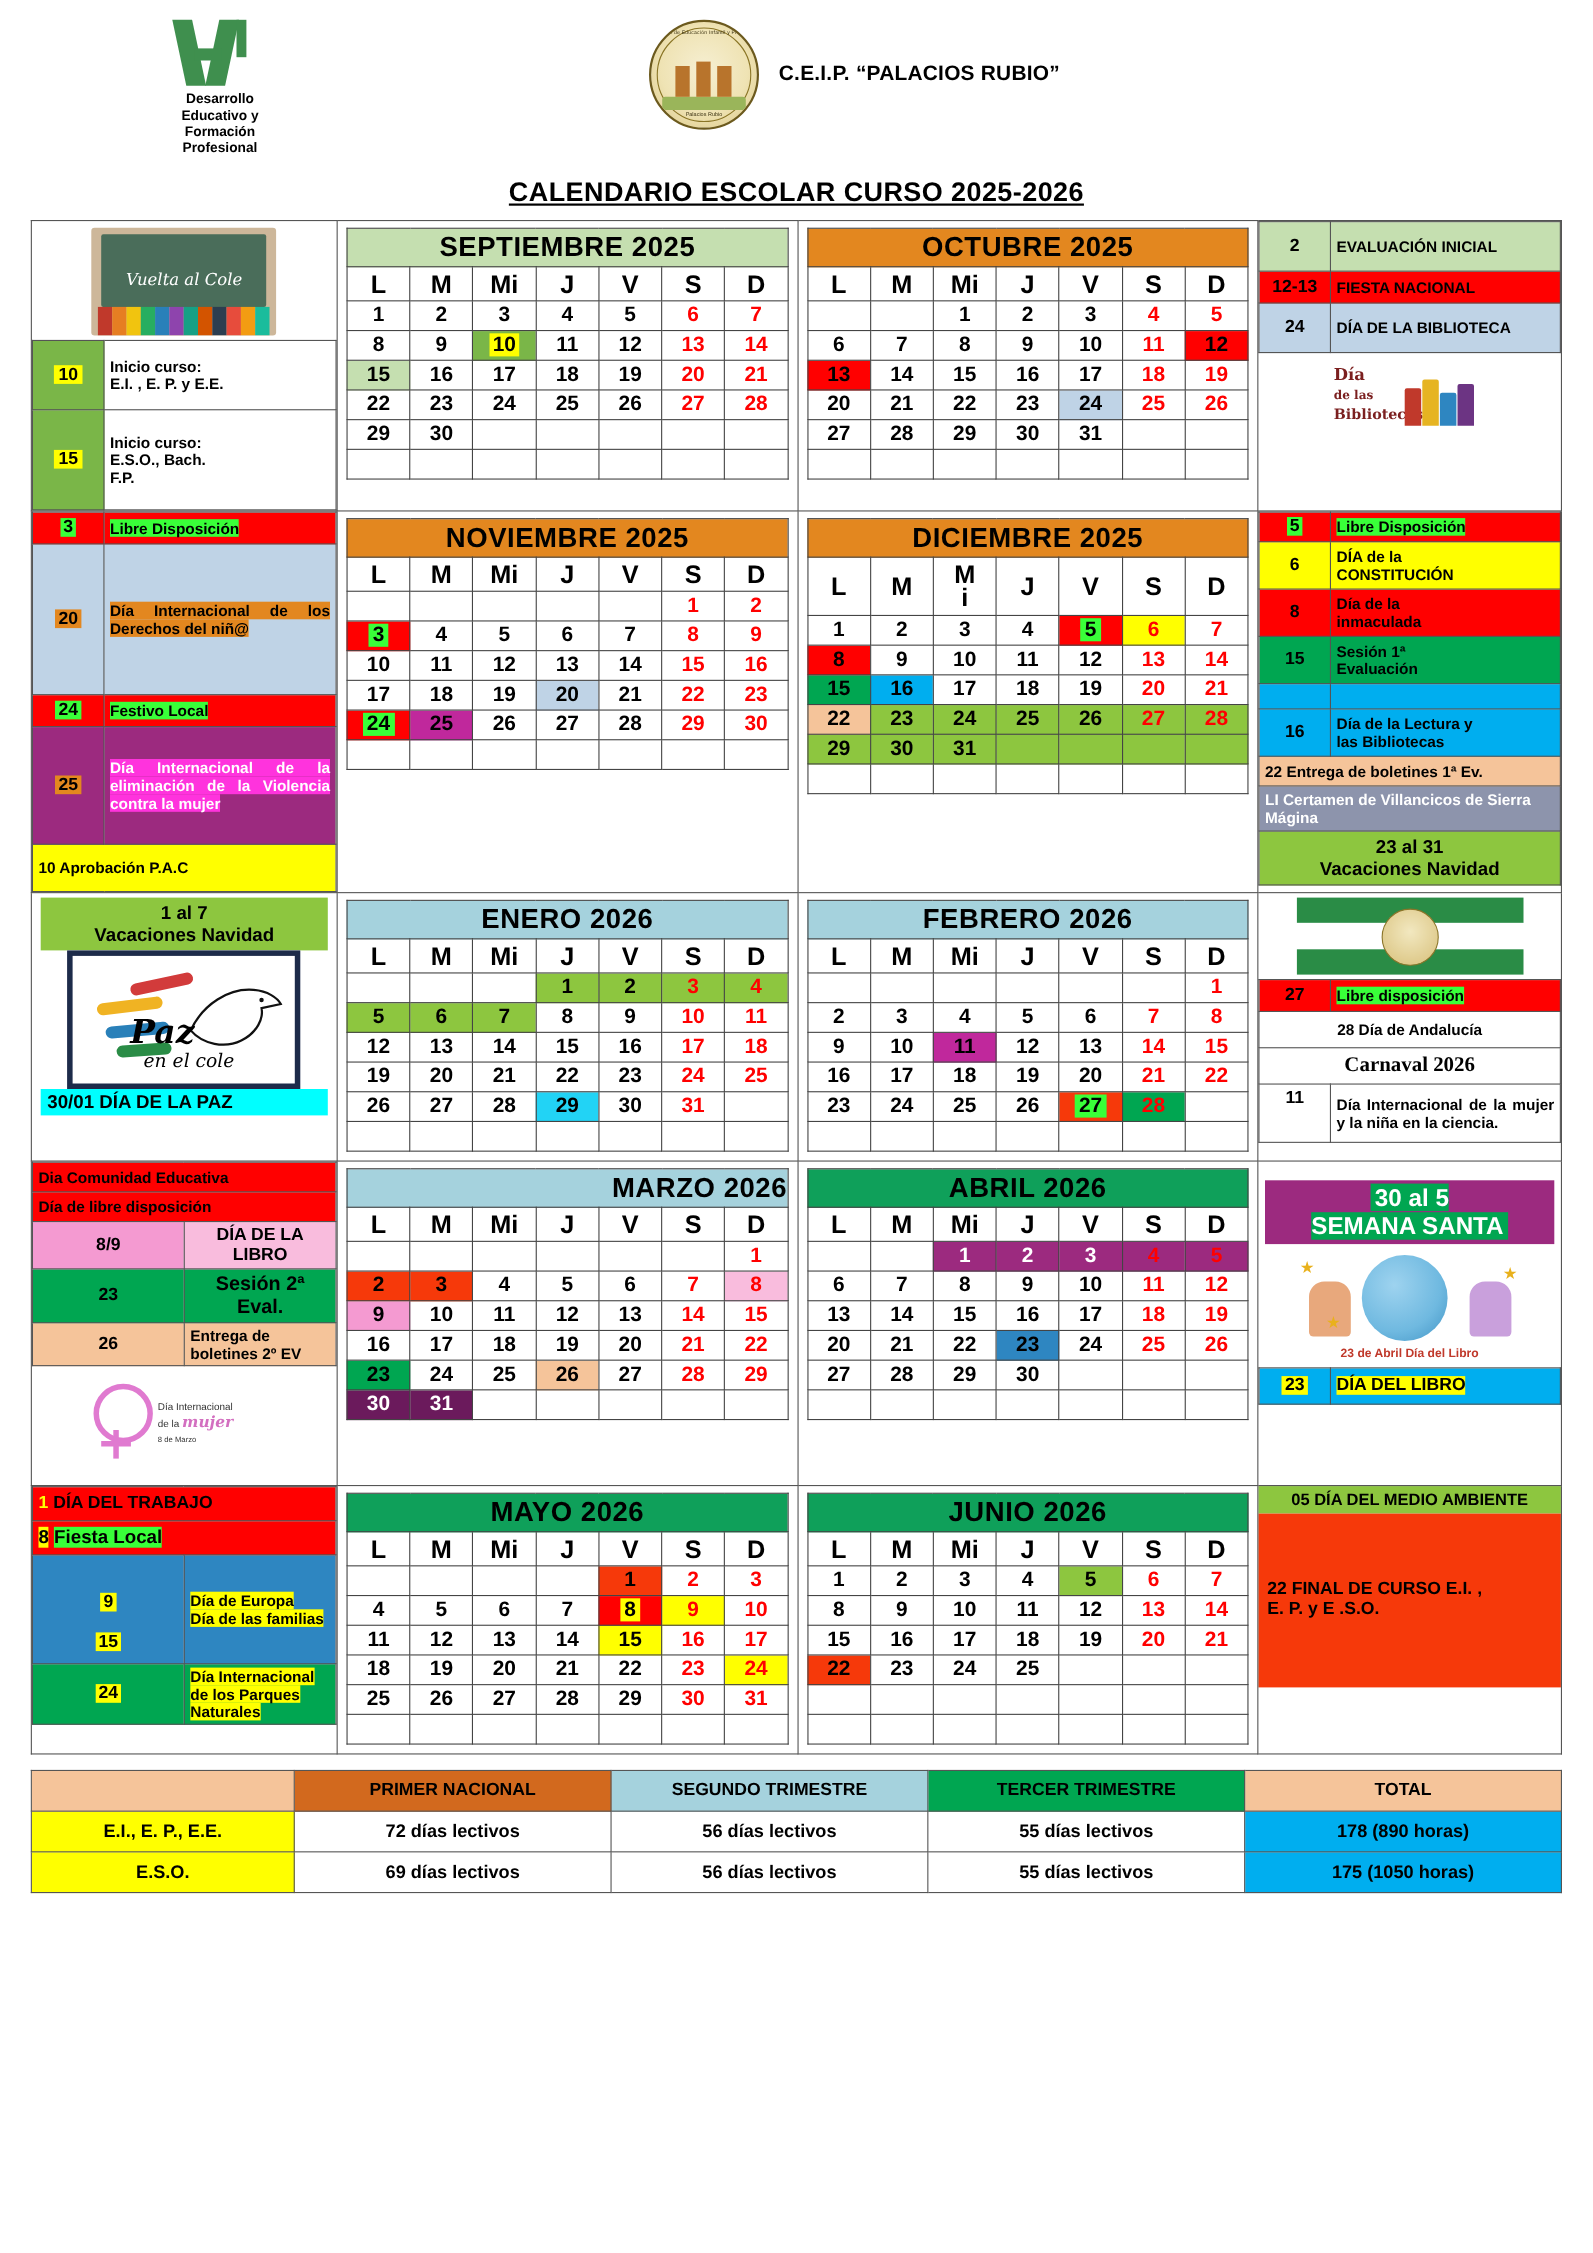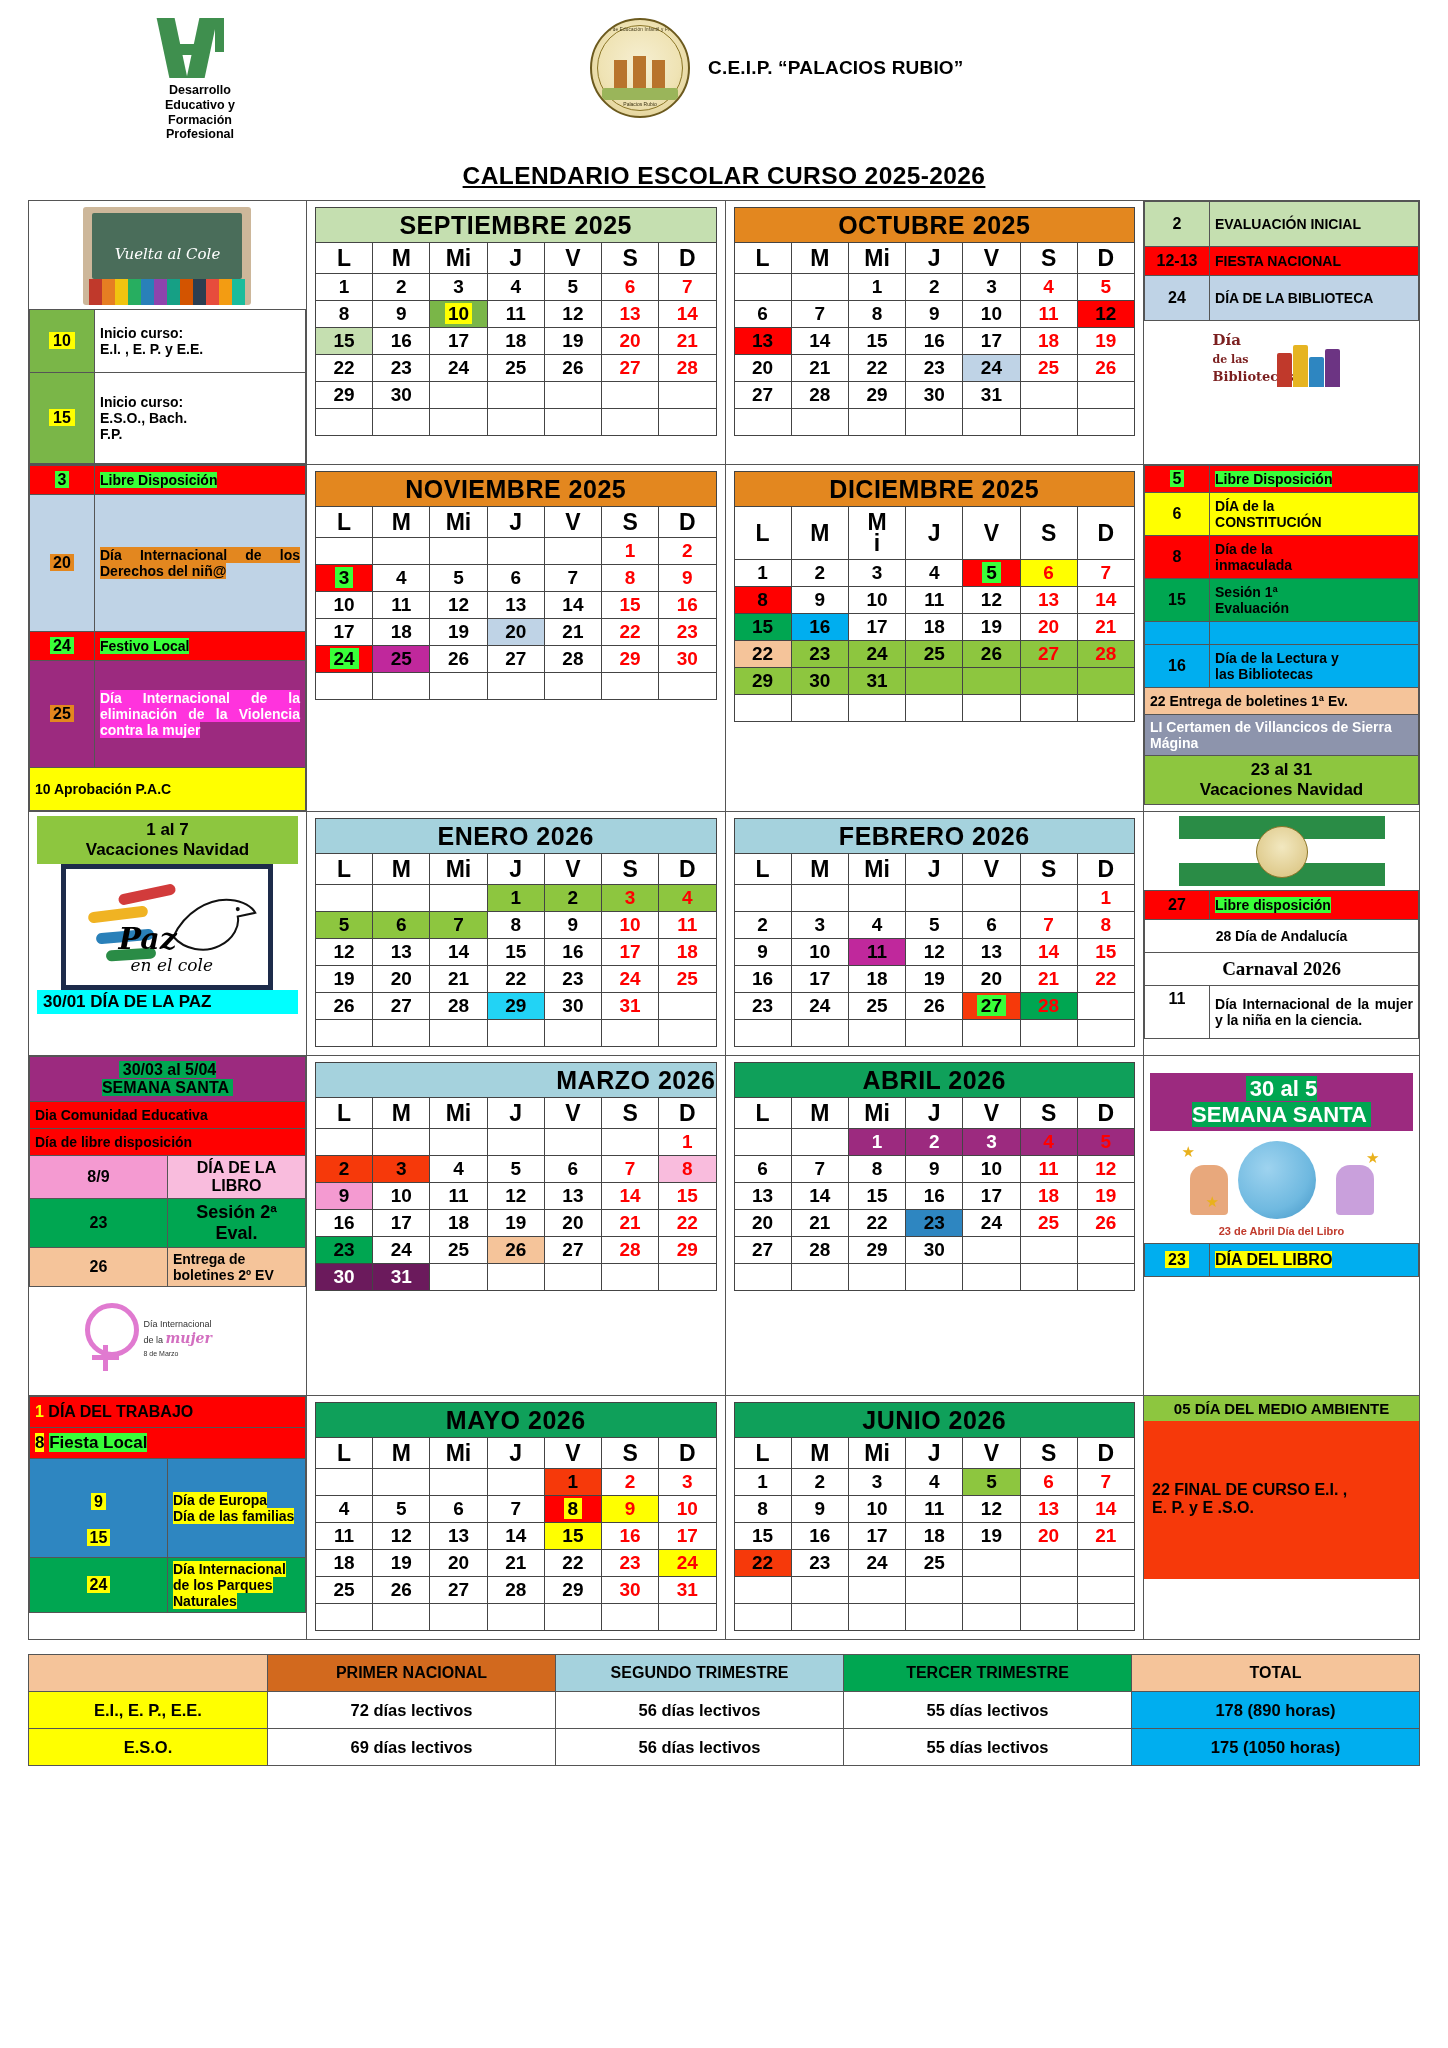--- a/index.html
+++ b/index.html
@@ -774,24 +774,20 @@
         </tr>
       </tbody>
             </table>
     </td>
   </tr>
 
   <tr>
     <td class="col-l">
       <table class="notes">
         <tbody>
-                <tr>
-          <td colspan="2" class="center" style="background:#9c2a7f;height:38px;font-size:16px;">
-            <span style="background:#00a651;padding:0 4px;">30/03 al 5/04<br>SEMANA SANTA</span></td>
-        </tr>
         <tr>
           <td colspan="2" style="background:#ff0000;height:20px;">Dia  Comunidad Educativa</td>
         </tr>
         <tr>
           <td colspan="2" style="background:#ff0000;height:20px;">Día de libre disposición</td>
         </tr>
         <tr>
           <td class="num" style="background:#f49ad1;">8/9</td>
           <td class="center" style="background:#f9bcdd;height:22px;font-size:16px;">DÍA DE LA LIBRO</td>
         </tr>

